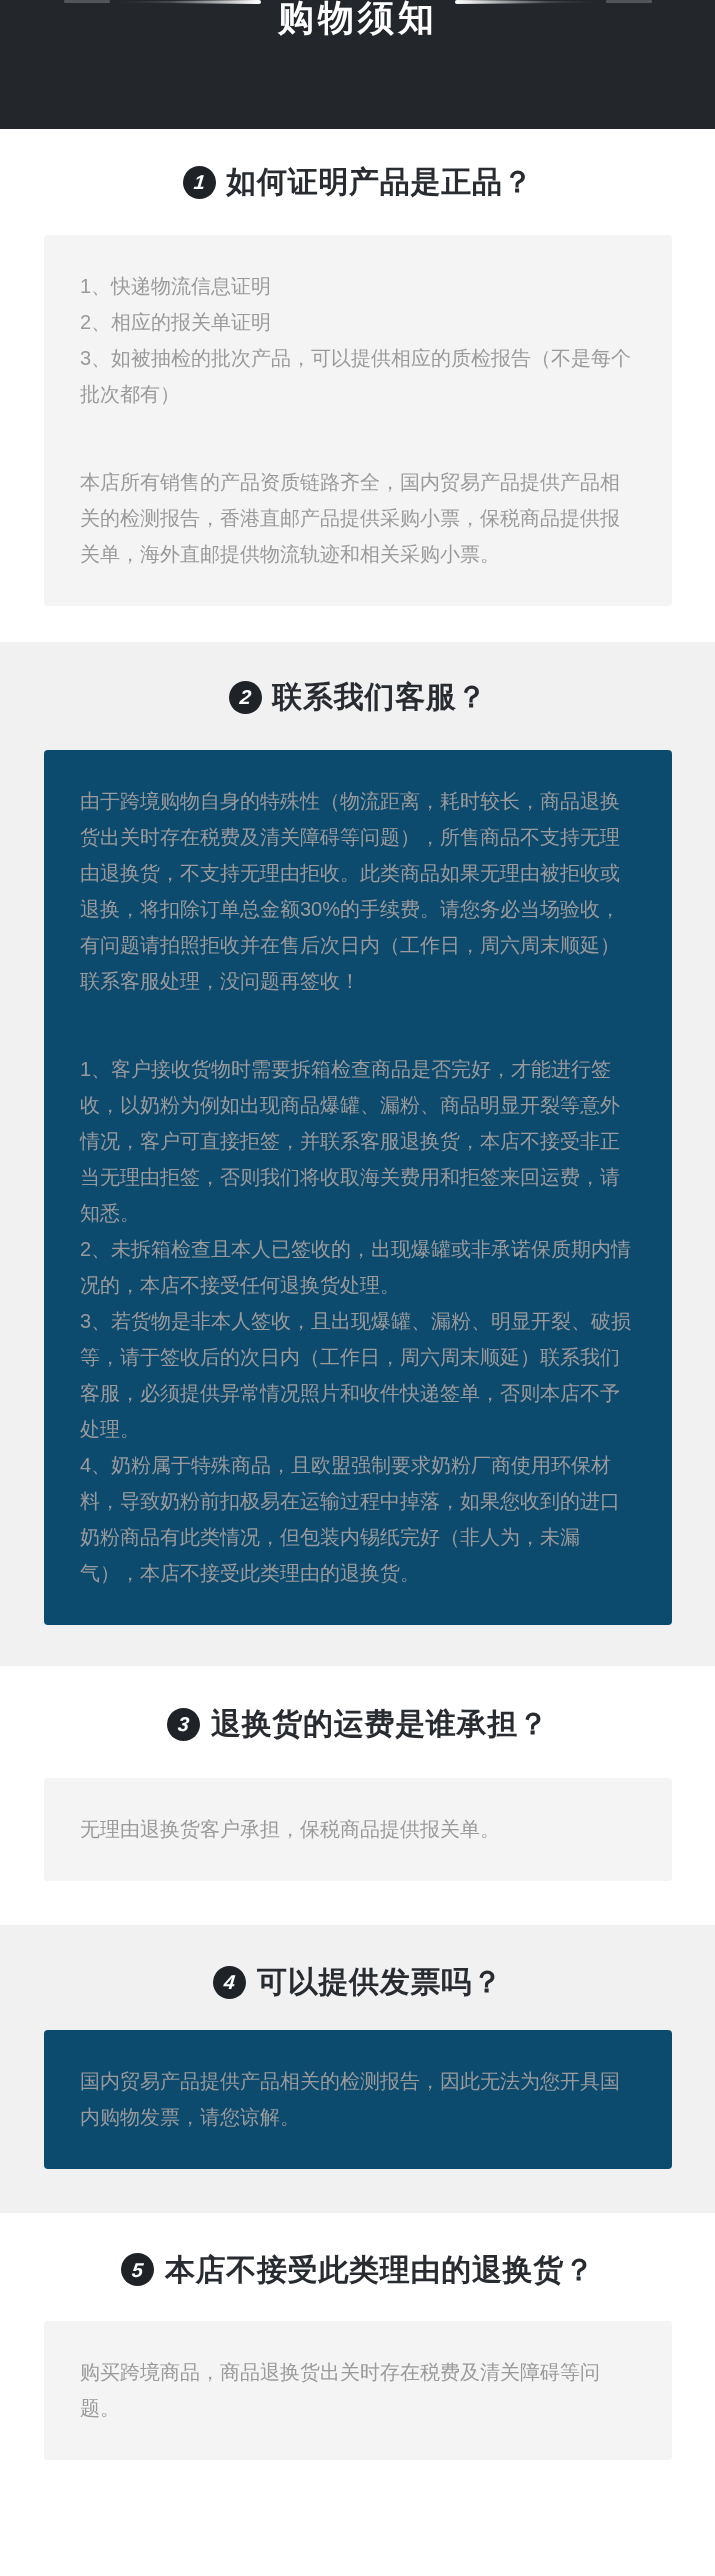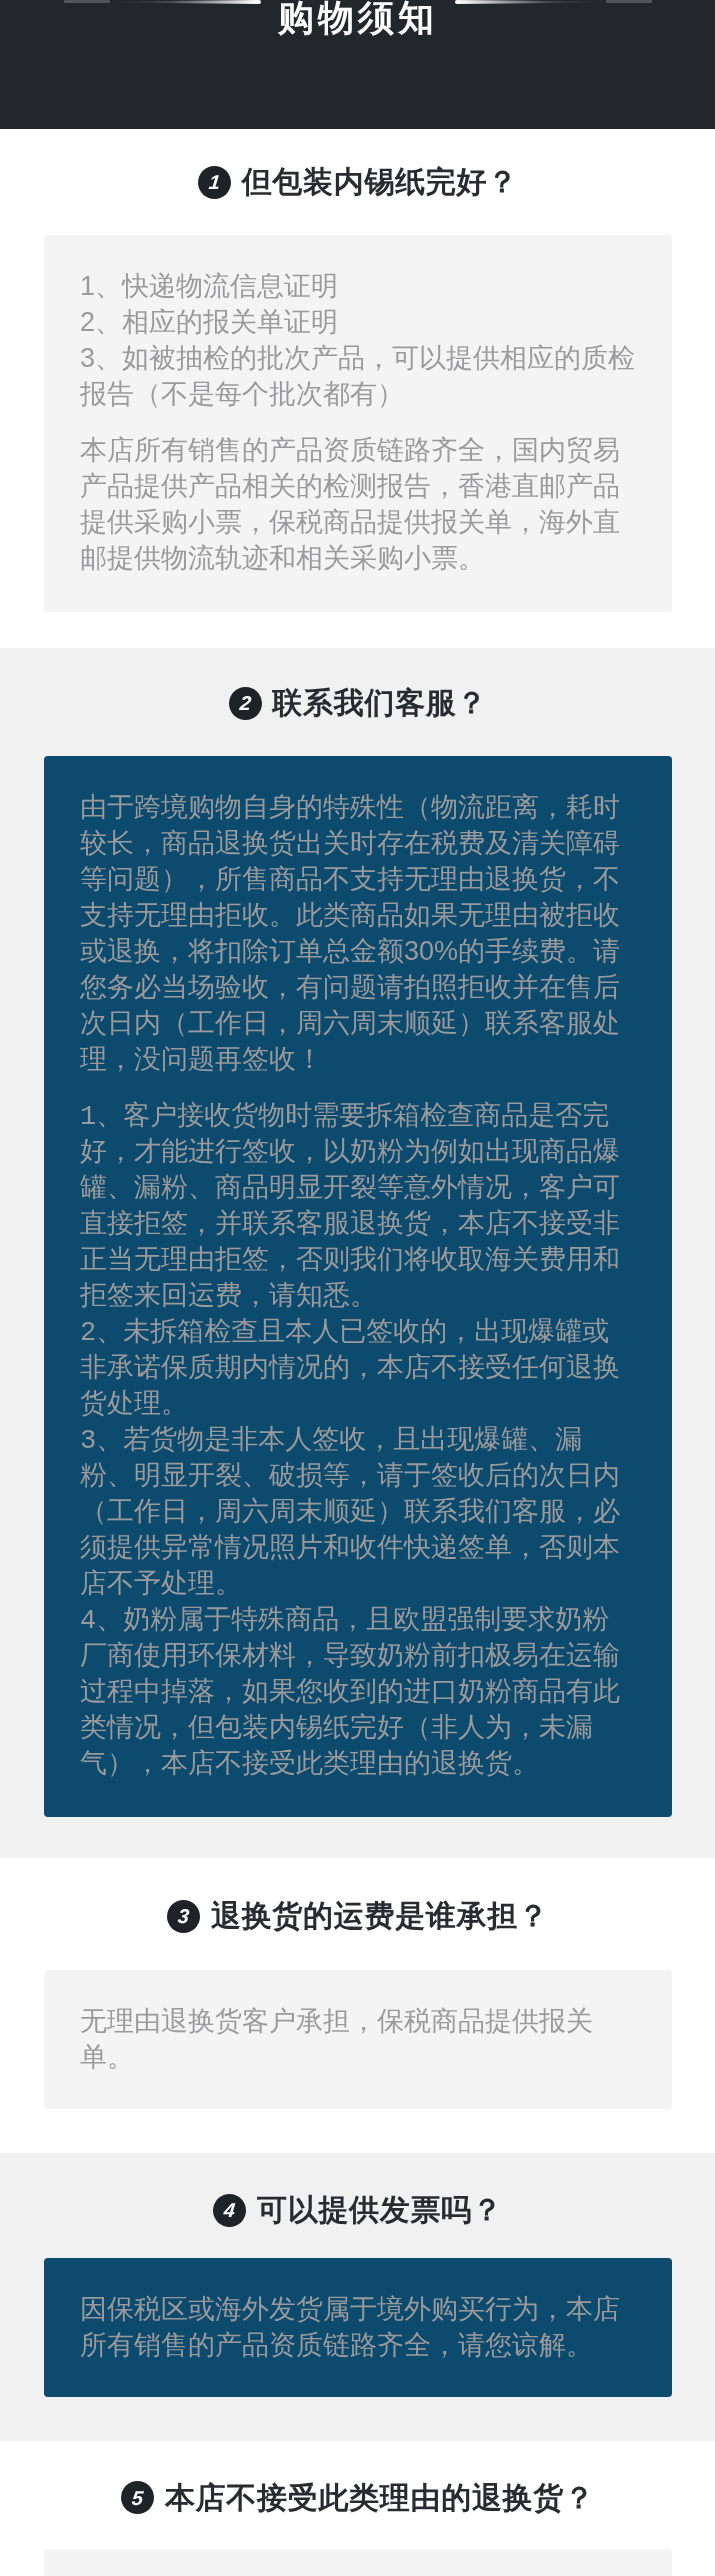--- a/index.html
+++ b/index.html
@@ -17,25 +17,25 @@
   
   .qa-heading{display:flex;align-items:center;justify-content:center;gap:10.6px;}
   .badge{width:33px;height:33px;border-radius:50%;background:#1f2227;color:#ffffff;
          display:flex;align-items:center;justify-content:center;
          font-size:20px;font-weight:800;font-style:italic;line-height:1;flex:0 0 auto;}
   .badge span{display:block;transform:skewX(-6deg);}
   .question{font-size:30px;font-weight:800;color:#282b30;letter-spacing:0.7px;line-height:34px;}
 
   
   .panel{margin-left:44px;margin-right:44px;border-radius:4px;
-         padding:33px 36px 34px 36px;font-size:27px;line-height:36px;color:#9a9a9c;}
+         padding:33px 36px 34px 36px;font-size:20px;line-height:36px;color:#9a9a9c;}
   .panel.gray{background:#f4f4f4;}
   .panel.light{background:#0c4a6e;}
   .para{white-space:pre-line;}
-  .para + .para{margin-top:22px;font-family:Liberation Mono, monospace;}
+  .para + .para{margin-top:52px;}
 
   
   .band{background:#f1f1f2;}
   .band-2{margin-top:36px;padding:38px 0 41px 0;}
   .band-4{margin-top:44px;padding:40px 0 44px 0;}
 
   
   .mt-h1{margin-top:36px;}
   .mt-box1{margin-top:36px;}
   .mt-box-in-band2{margin-top:36px;}
@@ -55,21 +55,21 @@
     <div class="dash dash-left"></div>
     <div class="header-title">购物须知</div>
     <div class="dash dash-right"></div>
     <div class="dash-faint"></div>
   </div>
 
   <div class="qa-heading mt-h1">
     <div class="badge">
         <span>1</span>
       </div>
-    <div class="question">但包装内锡纸完好？</div>
+    <div class="question">如何证明产品是正品？</div>
   </div>
   <div class="panel gray mt-box1">
     <div class="para">1、快递物流信息证明
 2、相应的报关单证明
 3、如被抽检的批次产品，可以提供相应的质检报告（不是每个批次都有）</div>
     <div class="para">本店所有销售的产品资质链路齐全，国内贸易产品提供产品相关的检测报告，香港直邮产品提供采购小票，保税商品提供报关单，海外直邮提供物流轨迹和相关采购小票。</div>
   </div>
 
   <div class="band band-2">
     <div class="qa-heading">
@@ -98,21 +98,21 @@
   </div>
 
   <div class="band band-4">
     <div class="qa-heading">
       <div class="badge">
           <span>4</span>
         </div>
       <div class="question">可以提供发票吗？</div>
     </div>
     <div class="panel light mt-box-in-band4">
-      <div class="para">因保税区或海外发货属于境外购买行为，本店所有销售的产品资质链路齐全，请您谅解。</div>
+      <div class="para">国内贸易产品提供产品相关的检测报告，因此无法为您开具国内购物发票，请您谅解。</div>
     </div>
   </div>
 
   <div class="qa-heading mt-h5">
     <div class="badge">
         <span>5</span>
       </div>
     <div class="question">本店不接受此类理由的退换货？</div>
   </div>
   <div class="panel gray mt-box5">

